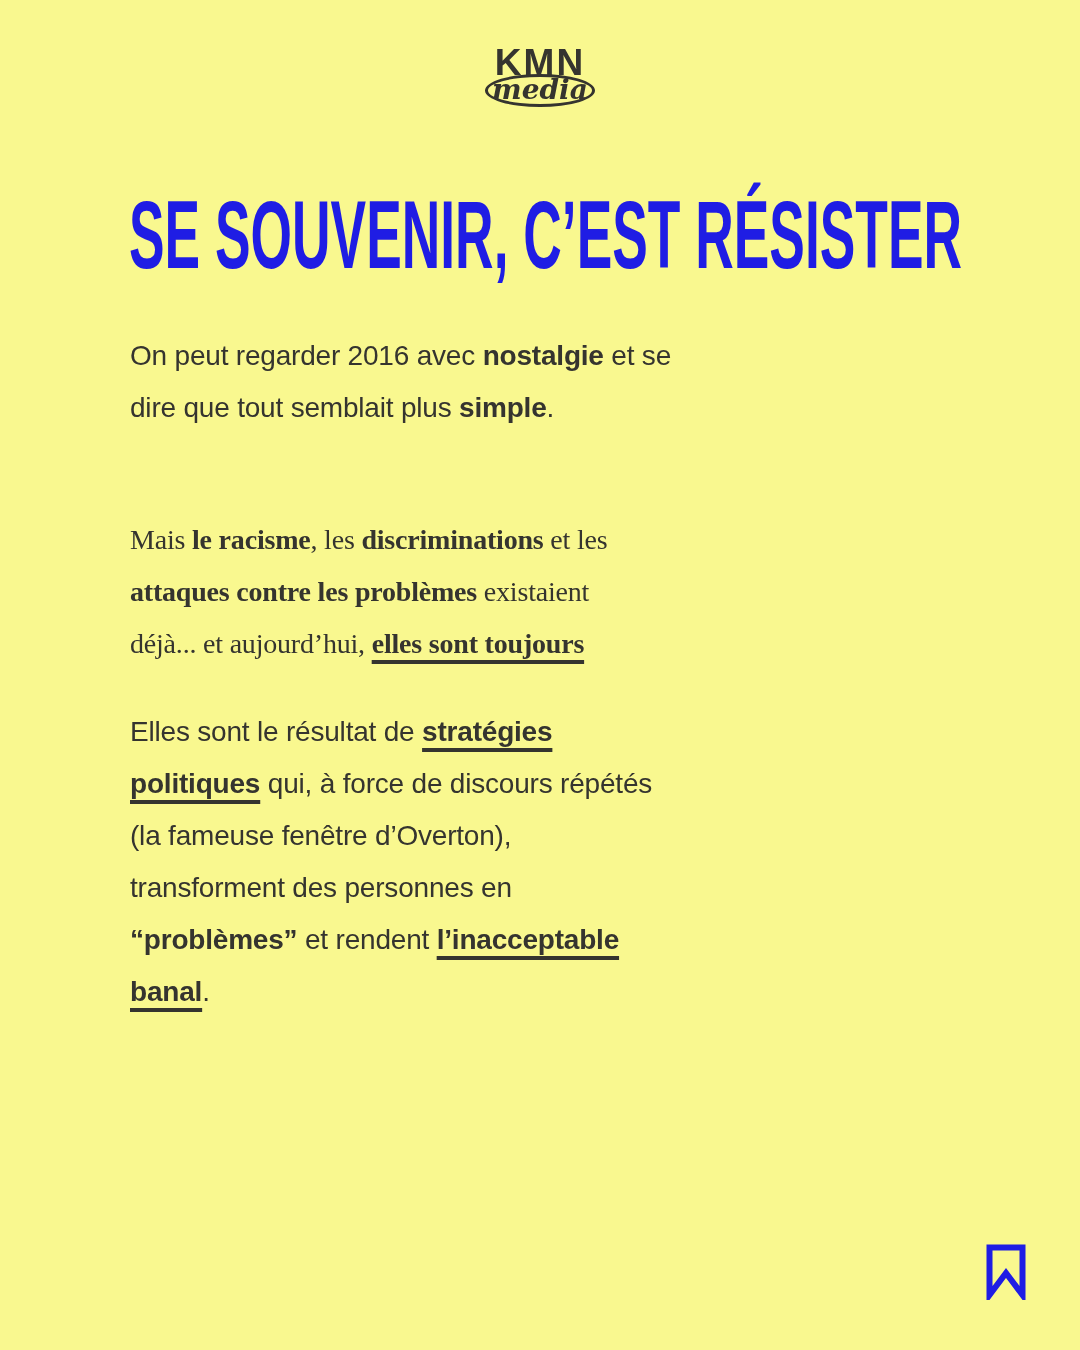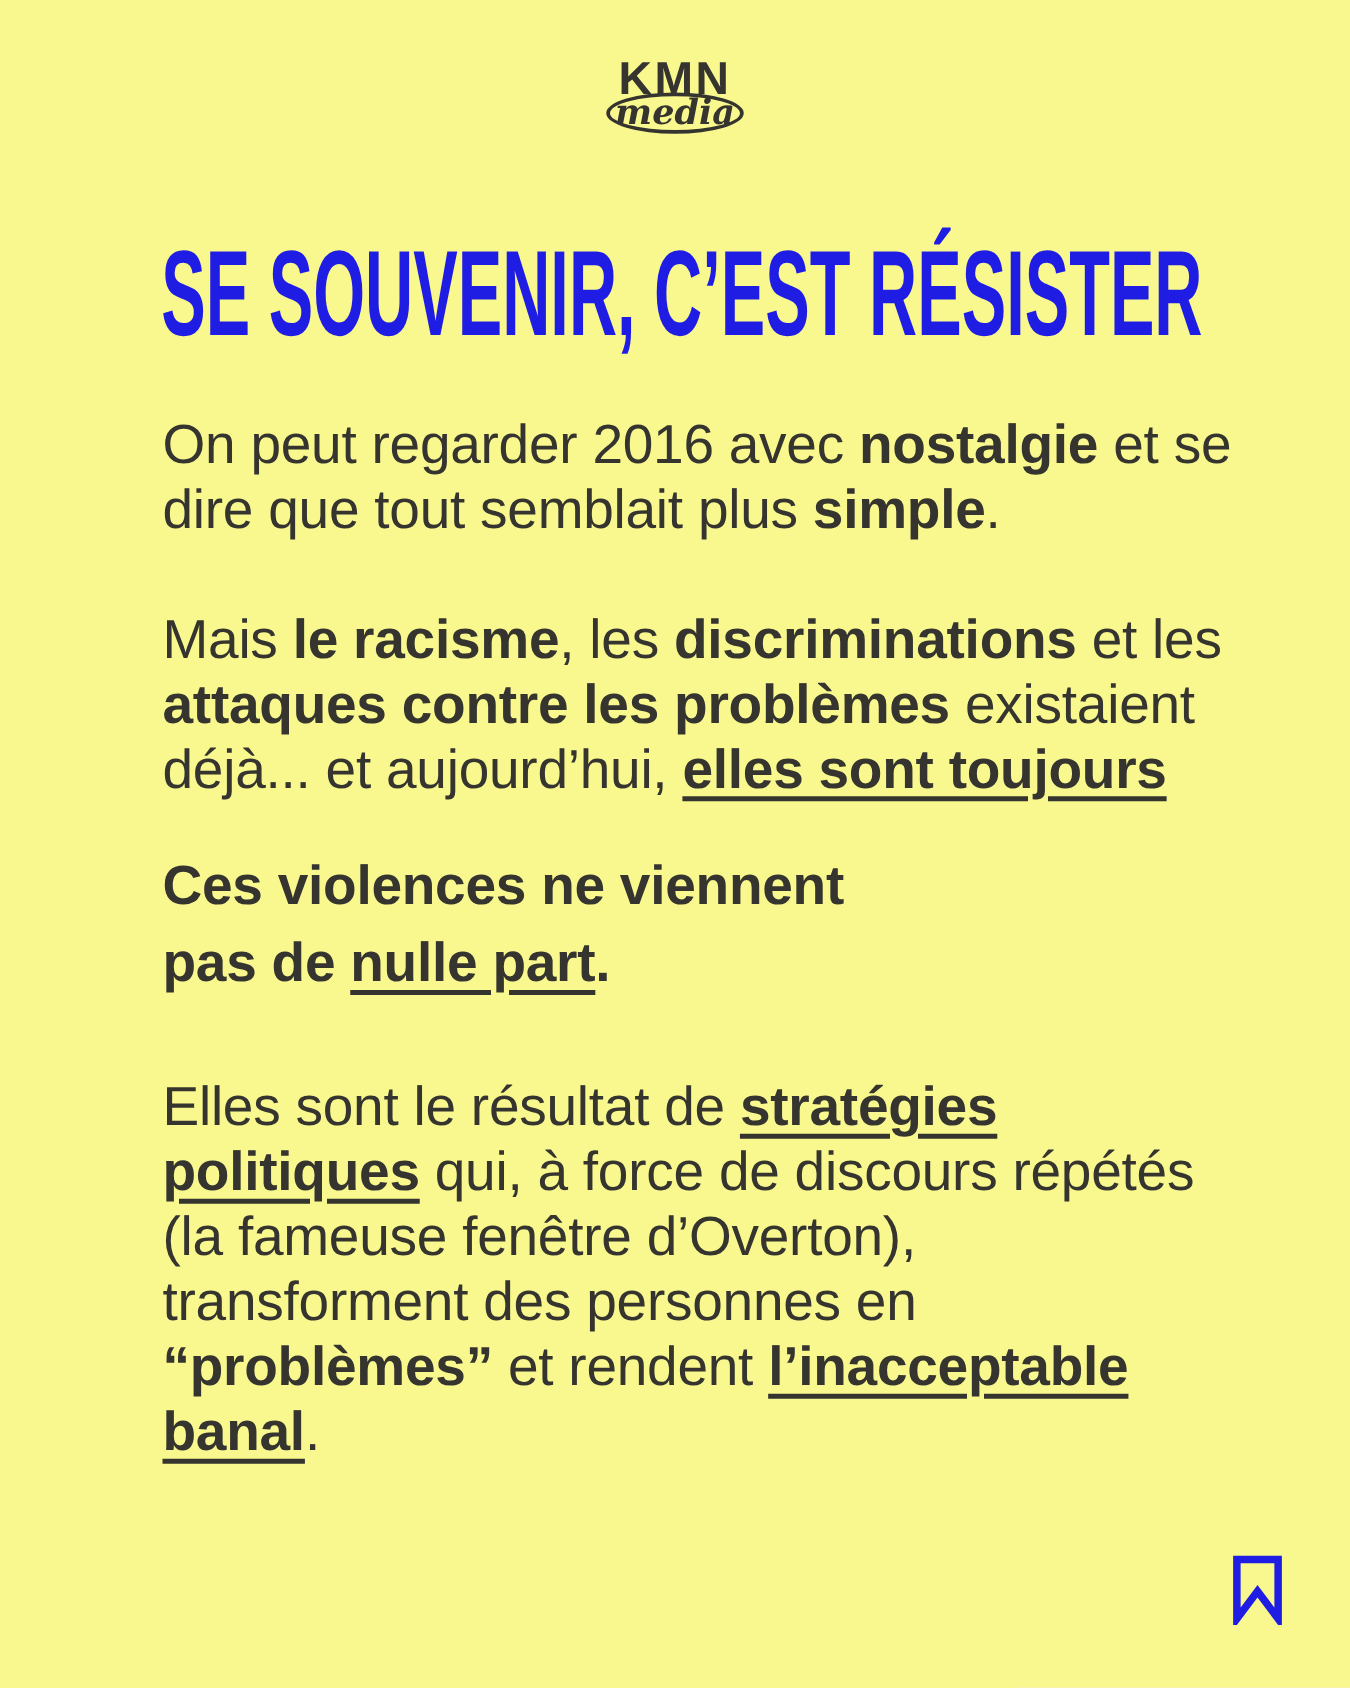--- a/index.html
+++ b/index.html
@@ -48,28 +48,28 @@
     white-space:nowrap;
     transform:scaleX(0.55);
     transform-origin:0 0;
     letter-spacing:0;
   }
 
   
   .text-blocks{position:absolute;left:130px;top:330px;width:840px;}
   .text-blocks p{
     margin:0;
-    font-size:44px;line-height:52px;
+    font-size:28px;line-height:52px;
     letter-spacing:-0.2px;
     white-space:nowrap;
   }
   .text-blocks p.lead{
     font-size:44px;line-height:62px;font-weight:700;
   }
-  .text-blocks p:nth-of-type(2){margin-top:52px;}
+  .text-blocks p:nth-of-type(2){margin-top:80px;font-family:Liberation Serif, serif;}
   .text-blocks p:nth-of-type(3){margin-top:36px;}
   .text-blocks p:nth-of-type(4){margin-top:58px;}
   .b{font-weight:700;}
   .u{
     text-decoration:underline;
     text-decoration-thickness:4px;
     text-underline-offset:7px;
   }
 
   
@@ -91,21 +91,20 @@
     <div class="logo-ellipse">
       <span class="logo-media">media</span>
     </div>
   </header>
 
   <h1 class="headline">SE SOUVENIR, C’EST RÉSISTER</h1>
 
   <main class="text-blocks">
       <p><span>On peut regarder 2016 avec </span><span class="b">nostalgie</span><span> et se</span><br><span>dire que tout semblait plus </span><span class="b">simple</span><span>.</span></p>
       <p><span>Mais </span><span class="b">le racisme</span><span>, les </span><span class="b">discriminations</span><span> et les</span><br><span class="b">attaques contre les problèmes</span><span> existaient</span><br><span>déjà... et aujourd’hui, </span><span class="b u">elles sont toujours</span><br></p>
-      <p class="lead"><span>Ces violences ne viennent</span><br><span>pas de </span><span class="u">nulle part</span><span>.</span></p>
       <p><span>Elles sont le résultat de </span><span class="b u">stratégies</span><br><span class="b u">politiques</span><span> qui, à force de discours répétés</span><br><span>(la fameuse fenêtre d’Overton),</span><br><span>transforment des personnes en</span><br><span class="b">“problèmes”</span><span> et rendent </span><span class="b u">l’inacceptable</span><br><span class="b u">banal</span><span>.</span></p>
     </main>
 
   <div class="bookmark" title="">
     <svg width="40" height="56" viewBox="0 0 40 56" fill="none" xmlns="http://www.w3.org/2000/svg">
       <path d="M3.5 3.5 H36.5 V51 L20 29 L3.5 51 Z" stroke="currentColor" stroke-width="6" stroke-linejoin="miter"></path>
     </svg>
   </div>
 
 </div>

